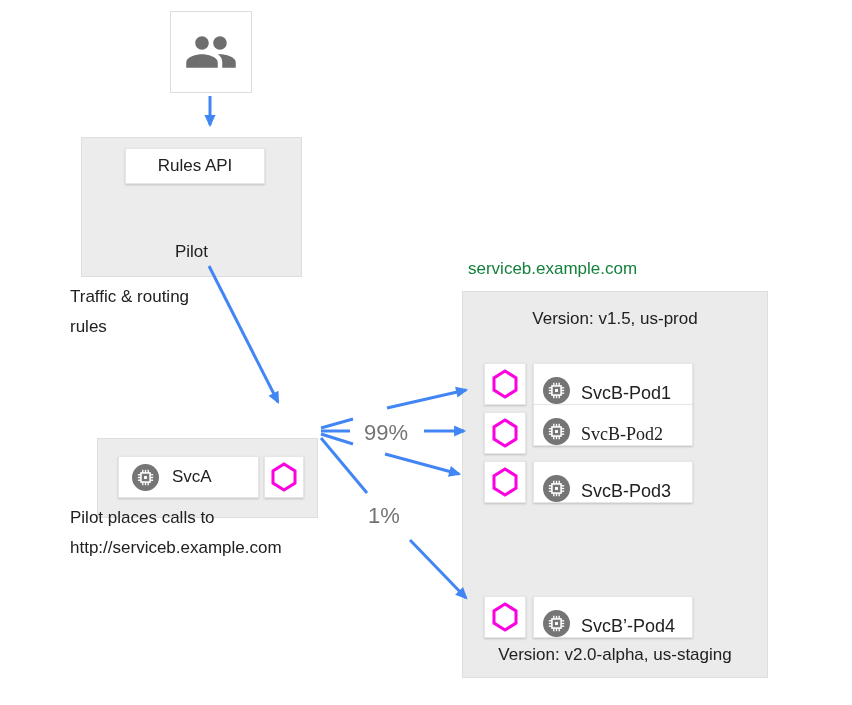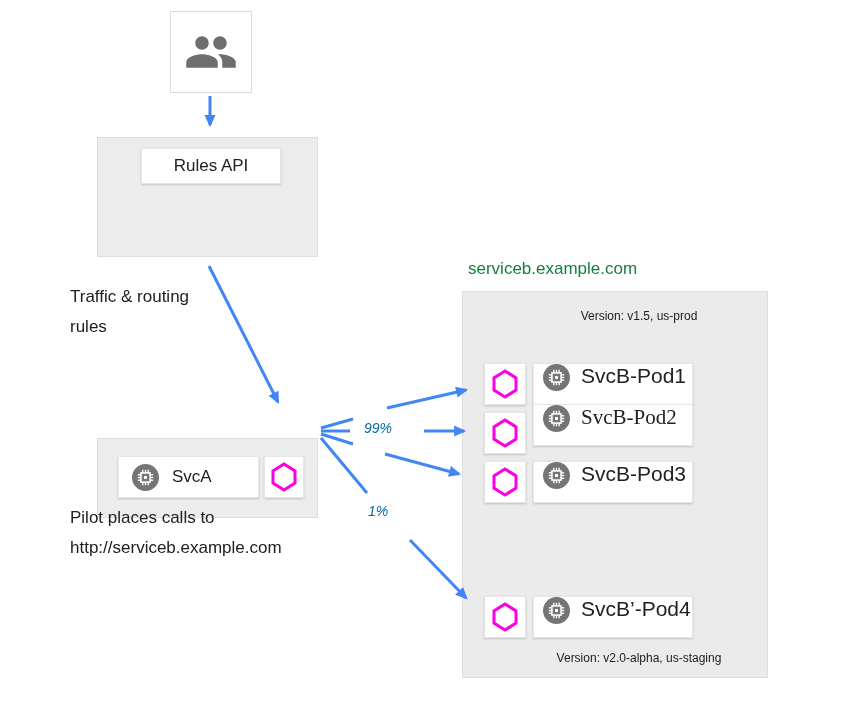--- a/index.html
+++ b/index.html
@@ -11,52 +11,53 @@
   .white-card{
     position:absolute;background:#ffffff;border:1px solid #e6e6e6;box-sizing:border-box;
     box-shadow:0 1px 2px rgba(0,0,0,0.18);
   }
   .flex-center{display:flex;align-items:center;justify-content:center;}
   .txt{position:absolute;font-size:17px;line-height:23px;color:#15803d;}
   .users-box{
     position:absolute;left:170px;top:11px;width:82px;height:82px;background:#fff;
     border:1px solid #dcdcdc;box-sizing:border-box;
   }
-  .pilot-box{left:97px;top:137px;width:221px;height:120px;}
+  .pilot-box{left:81px;top:137px;width:221px;height:140px;}
   .rules-api{left:43px;top:10px;width:140px;height:36px;font-size:17px;}
   .pilot-title{position:absolute;left:0;bottom:14px;width:100%;text-align:center;font-size:17px;}
   .svca-panel{left:97px;top:394px;width:221px;height:80px;margin-top:44px;}
   .svca-card{left:20px;top:17px;width:141px;height:42px;display:flex;align-items:center;gap:13px;padding-left:13px;font-size:17px;}
   .hex-card{left:166px;top:17px;width:40px;height:42px;}
   .big-panel{left:462px;top:291px;width:306px;height:387px;background:#ebebeb;}
-  .version-line{position:absolute;width:100%;text-align:center;font-size:12px;padding-left:24px;}
+  .version-line{position:absolute;width:100%;text-align:center;font-size:17px;}
   .pod-row-hex{position:absolute;left:21px;width:42px;height:42px;}
   .pod-row-label{
-    position:absolute;left:70px;width:160px;height:42px;display:flex;align-items:flex-start;
-    gap:11px;padding-left:9px;box-sizing:border-box;font-size:21px;
-  }
-  .pct{position:absolute;font-size:14px;color:#0369a1;font-style:italic;}
+    position:absolute;left:70px;width:160px;height:42px;display:flex;align-items:flex-end;
+    gap:11px;padding-left:9px;box-sizing:border-box;font-size:18px;
+  }
+  .pct{position:absolute;font-size:22px;color:#737373;}
   .arrows{position:absolute;left:0;top:0;width:852px;height:705px;pointer-events:none;}
   .caption-block{position:absolute;font-size:17px;line-height:30px;}
 </style>
 </head>
 <body>
 
 <div class="canvas">
 
   <div class="users-box flex-center">
     <svg width="54" height="54" viewBox="0 0 24 24">
       <path fill="#6e6e6e" d="M16 11c1.66 0 2.99-1.34 2.99-3S17.66 5 16 5c-1.66 0-3 1.34-3 3s1.34 3 3 3zm-8 0c1.66 0 2.99-1.34 2.99-3S9.66 5 8 5C6.34 5 5 6.34 5 8s1.34 3 3 3zm0 2c-2.33 0-7 1.17-7 3.5V19h14v-2.5c0-2.33-4.67-3.5-7-3.5zm8 0c-.29 0-.62.02-.97.05 1.16.84 1.97 1.97 1.97 3.45V19h6v-2.5c0-2.33-4.67-3.5-7-3.5z"></path>
     </svg>
   </div>
 
   <div class="gray-panel pilot-box">
     <div class="white-card rules-api flex-center">
       <span>Rules API</span>
     </div>
+    <div class="pilot-title">Pilot</div>
   </div>
 
   <div class="caption-block" style="left:70px;top:282px;width:158px;">Traffic &amp; routing rules</div>
 
   <div class="gray-panel svca-panel">
     <div class="white-card svca-card">
       <svg width="27" height="27" viewBox="0 0 26 26">
         <circle cx="13" cy="13" r="13" fill="#757575"></circle>
         <rect x="8.6" y="8.6" width="8.8" height="8.8" fill="none" stroke="#ffffff" stroke-width="1.5"></rect>
         <rect x="11.6" y="11.6" width="2.8" height="2.8" fill="#ffffff"></rect>

